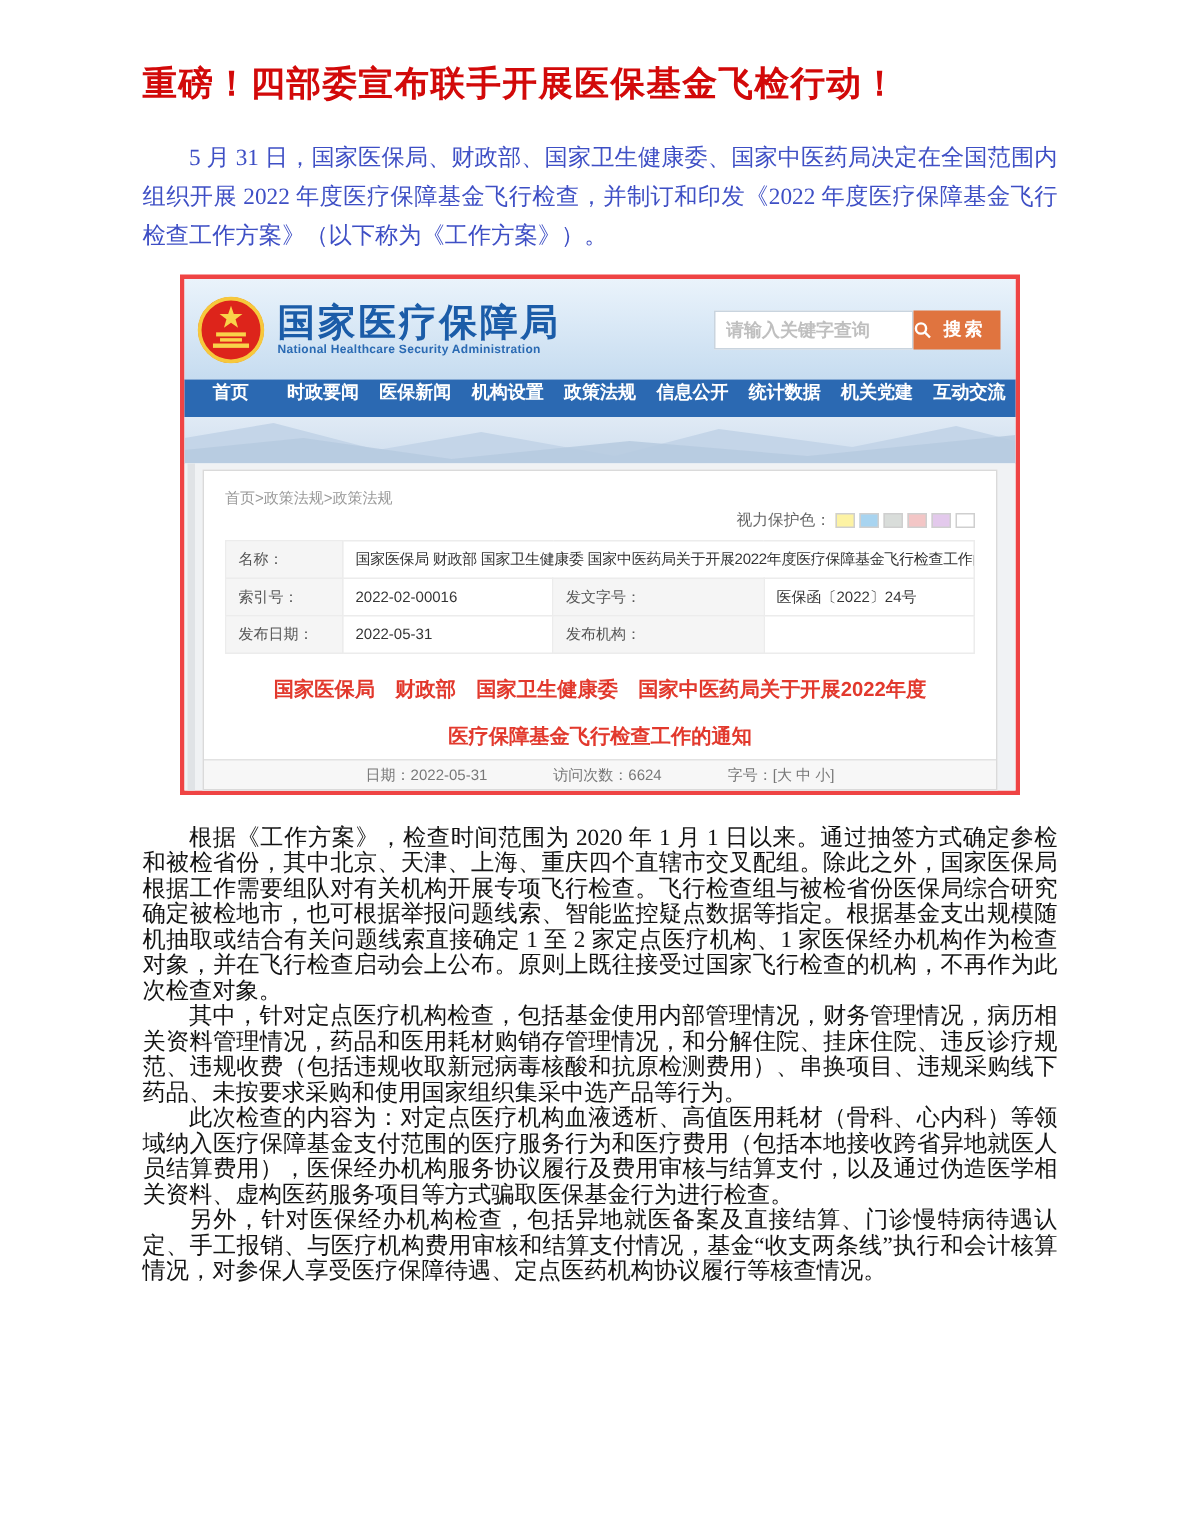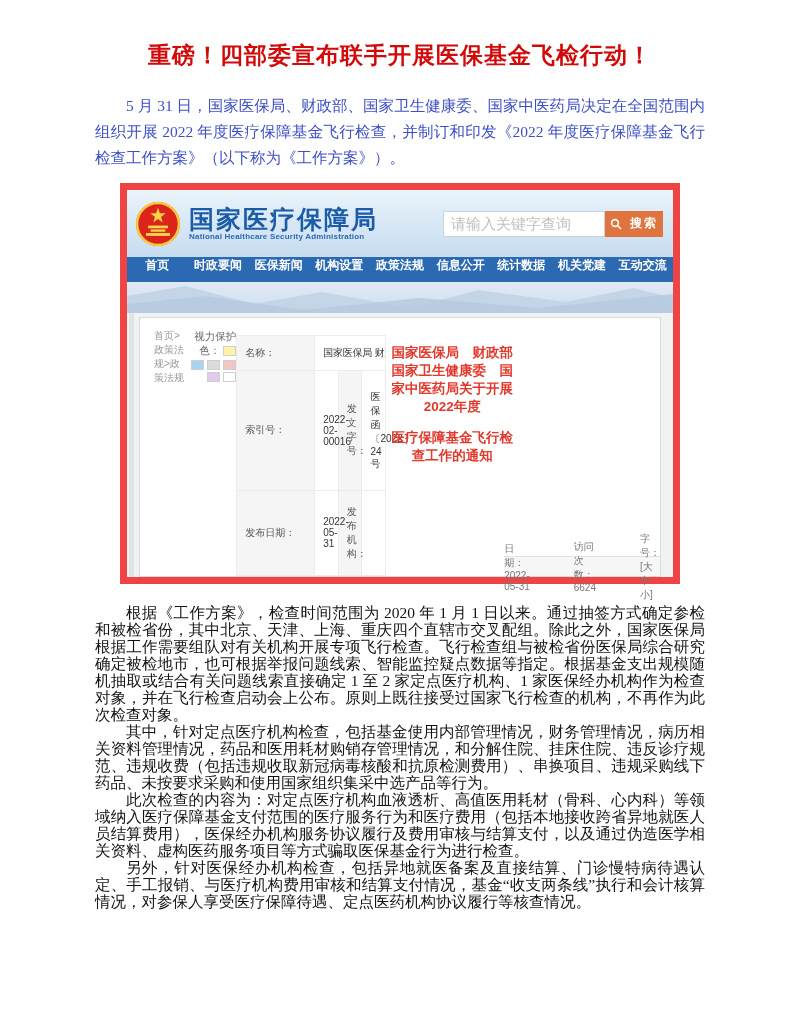--- a/index.html
+++ b/index.html
@@ -6,76 +6,76 @@
   html,body { background:#ffffff; }
   body {
     width:800px; height:1009px; overflow:hidden;
     font-family:"Liberation Serif","DejaVu Serif",serif;
     color:#141414;
   }
   .page { width:800px; padding:0 95px; }
 
   
   .article-title {
-    margin-top:40px; text-align:center;
+    margin-top:40px; text-align:left;
     font-size:23px; font-weight:bold; color:#d20909; letter-spacing:1px;
   }
   .intro {
     margin-top:22px; font-size:15.5px; line-height:26px;
     color:#3e4fc5; text-align:justify; text-indent:2em;
   }
   .body-p {
     font-size:15.5px; line-height:17px; text-align:justify; text-indent:2em; color:#131313;
   }
   .body-block { margin-top:20px; }
 
   
   .shot {
     width:560px; margin:12px auto 2px auto;
-    border:7px solid #ef4444;
+    border:3px solid #ef4444;
     font-family:"Liberation Sans","DejaVu Sans",sans-serif;
     background:#fff;
   }
   .shot-header {
     height:67px; padding:0 10px 0 8px;
     background:linear-gradient(#eaf3fb,#c6dcf0);
     display:flex; align-items:center; justify-content:space-between;
   }
   .logo-group { display:flex; align-items:center; }
   .emblem { width:46px; height:46px; flex:0 0 auto; }
   .logo-text { margin-left:8px; }
   .logo-cn { font-size:25px; font-weight:bold; color:#1b5ca8; letter-spacing:2px; line-height:26px; }
   .logo-en { font-size:8px; font-weight:bold; color:#2a6ab3; letter-spacing:.2px; }
   .search { display:flex; align-items:center; }
   .search input {
-    width:162px; height:26px; border:1px solid #c9d4de; background:#fff;
-    font-size:15px; padding:0 7px; outline:none; color:#333;
+    width:133px; height:26px; border:1px solid #c9d4de; background:#fff;
+    font-size:12px; padding:0 7px; outline:none; color:#333;font-weight:bold;
   }
   .search input::placeholder { color:#bfbfbf; }
   .search-btn {
     height:26px; width:58px; border:none; background:#e0743f; color:#fff;
-    font-size:12px; font-weight:bold; display:flex; align-items:center; justify-content:center;
+    font-size:12px; font-weight:bold; display:flex; align-items:center; 
     gap:8px; cursor:pointer; letter-spacing:2px;
   }
   .shot-nav {
     height:25px; background:#2b69b2; display:flex; align-items:flex-start;
   }
   .nav-item {
     flex:1; text-align:center; color:#ffffff; font-size:12px; font-weight:bold;
     text-decoration:none; cursor:pointer; white-space:nowrap;
   }
   .banner { height:31px; background:linear-gradient(#e0eaf5,#cfdeee); overflow:hidden; }
   .banner svg { display:block; width:100%; height:31px; }
   .shot-page { background:#f0f2f4; padding:4px 12px 0 12px; position:relative; }
   .shot-page::before {
     content:""; position:absolute; left:2px; top:0; bottom:0; width:5px; background:#e0e3e6;
   }
   .content-box {
-    background:#fff; border:1px solid #dadada; height:260px;
-    padding:11px 14px 0 14px; display:flex; flex-direction:row;justify-content:flex-end;
+    background:#fff; border:1px solid #dadada; height:214px;
+    padding:11px 14px 0 14px; display:flex; flex-direction:column;justify-content:flex-end;
   }
   .breadcrumb { font-size:10px; color:#999; }
   .eye-row { text-align:right; font-size:10.5px; color:#666; margin-top:1px; }
   .sw {
     display:inline-block; width:13px; height:10px; border:1px solid #cfcfcf;
     margin-left:3px; vertical-align:middle; cursor:pointer;
   }
   .doc-table { width:100%; border-collapse:collapse; margin-top:6px; table-layout:fixed; }
   .doc-table td {
     border:1px solid #ececec; font-size:10px; height:25px; padding:2px 8px; color:#333;

